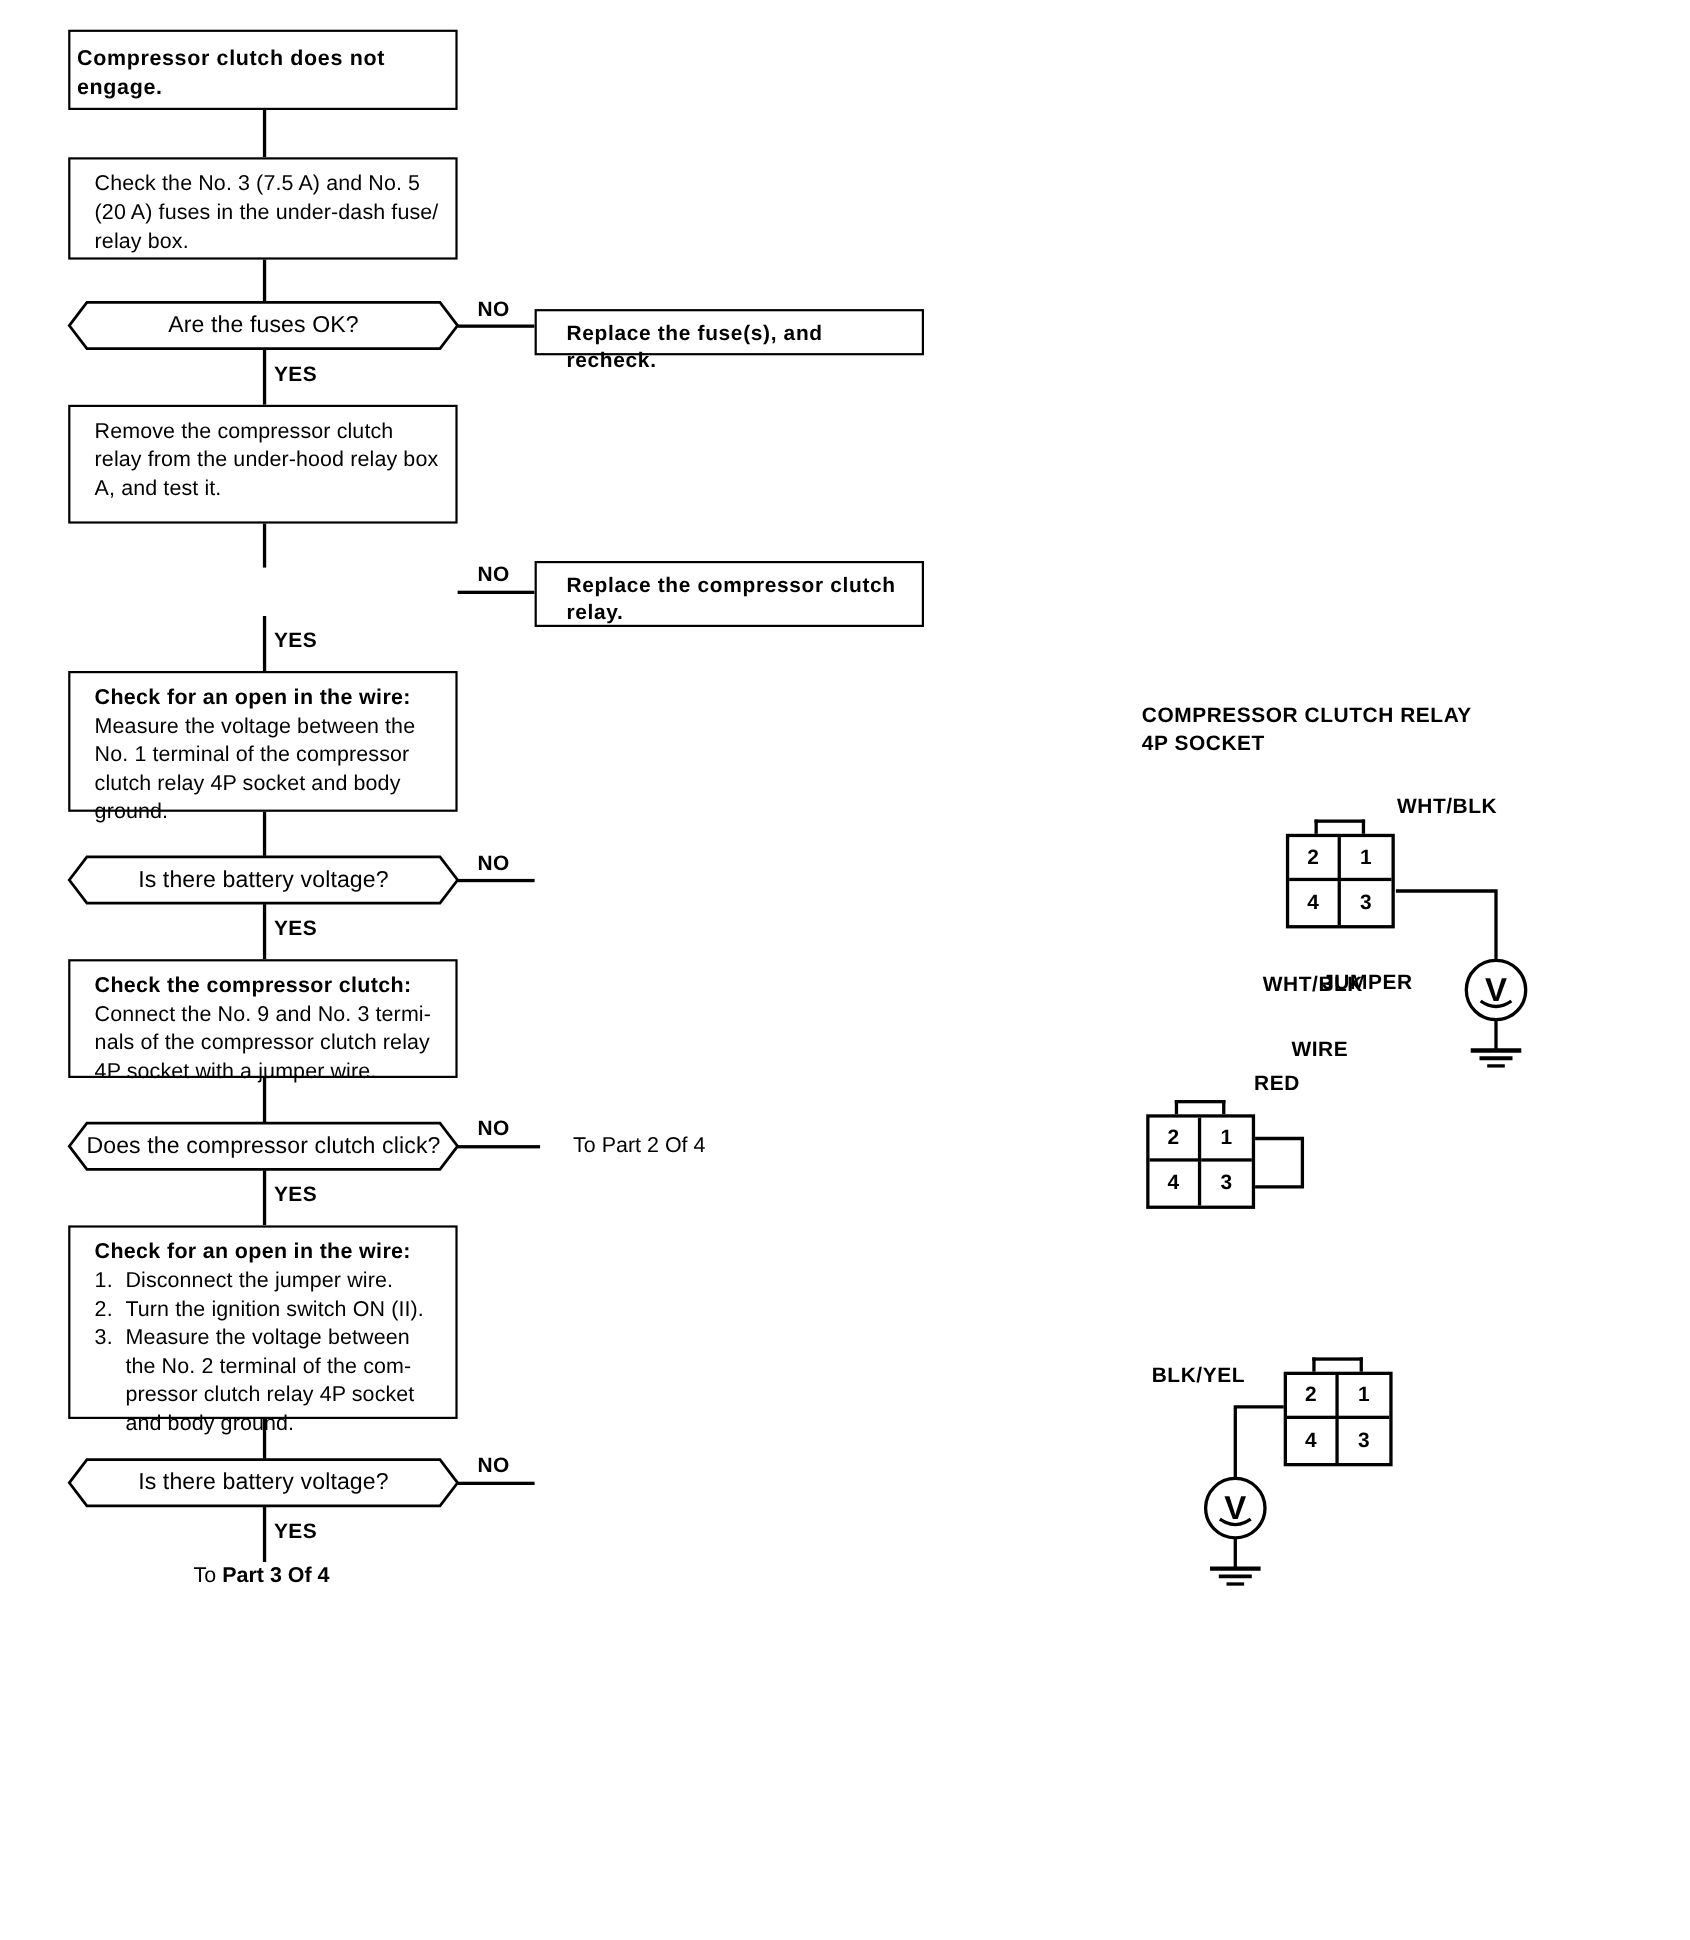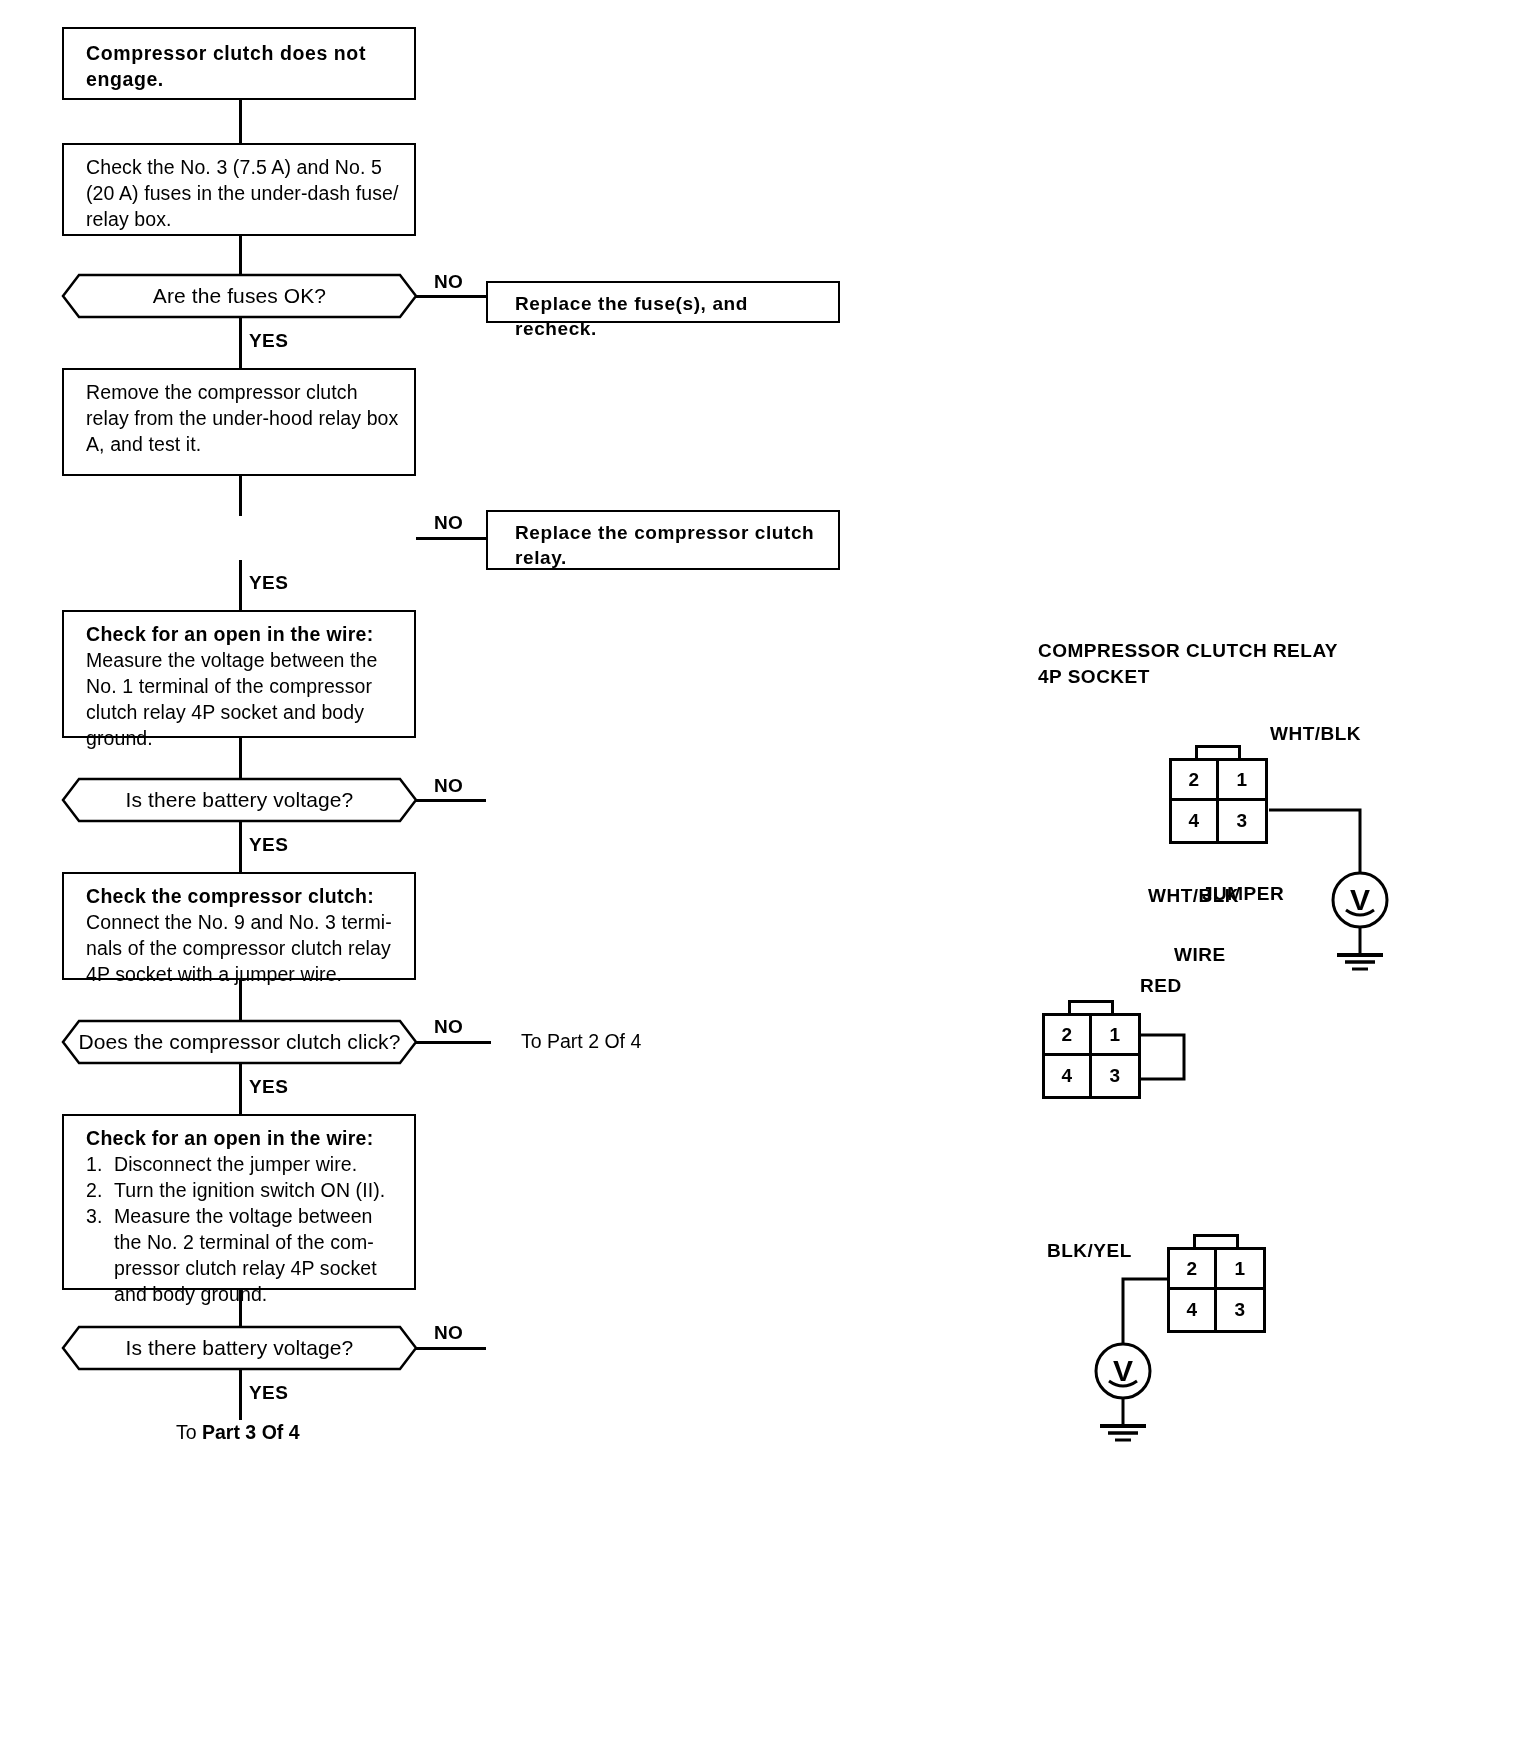--- a/index.html
+++ b/index.html
@@ -120,21 +120,21 @@
   }
   .socket .cell.b-r { border-right: 3px solid #000; }
   .socket .cell.b-b { border-bottom: 3px solid #000; }
   .svg-overlay { position: absolute; left: 0; top: 0; overflow: visible; }
 </style>
 </head>
 <body>
 
 <div id="page">
 
-  <div class="box bold" style="left:62px; top:27px; width:354px; height:73px; padding-left:22px; padding-top:12px;">
+  <div class="box bold" style="left:62px; top:27px; width:354px; height:73px; padding-left:6px; padding-top:12px;">
     <span>Compressor clutch does not engage.</span>
   </div>
 
   <div class="vline" style="left:239px; top:100px; height:43px;"></div>
 
   <div class="box" style="left:62px; top:143px; width:354px; height:93px; padding-left:22px; padding-top:10px;">
     <span>Check the No. 3 (7.5 A) and No. 5 (20 A) fuses in the under-dash fuse/ relay box.</span>
   </div>
 
   <div class="vline" style="left:239px; top:236px; height:38px;"></div>

